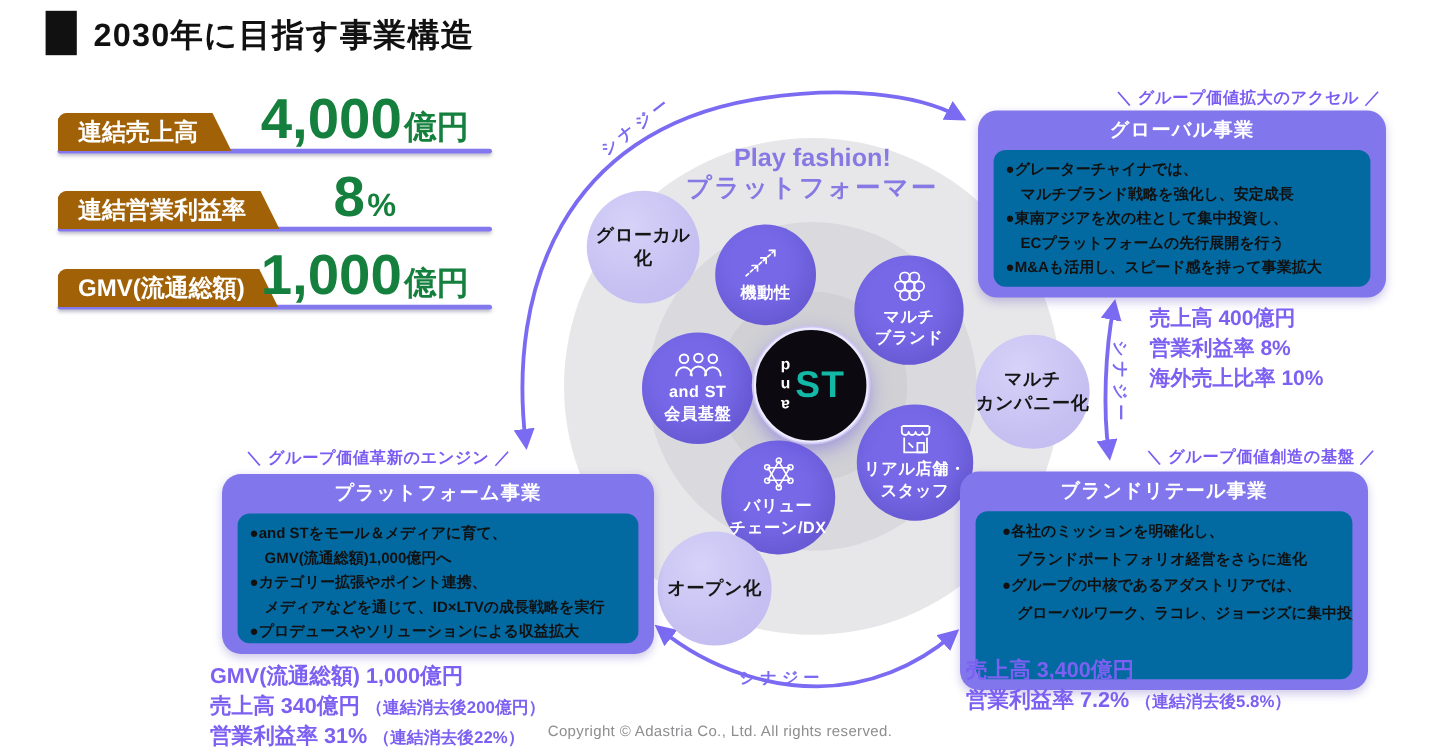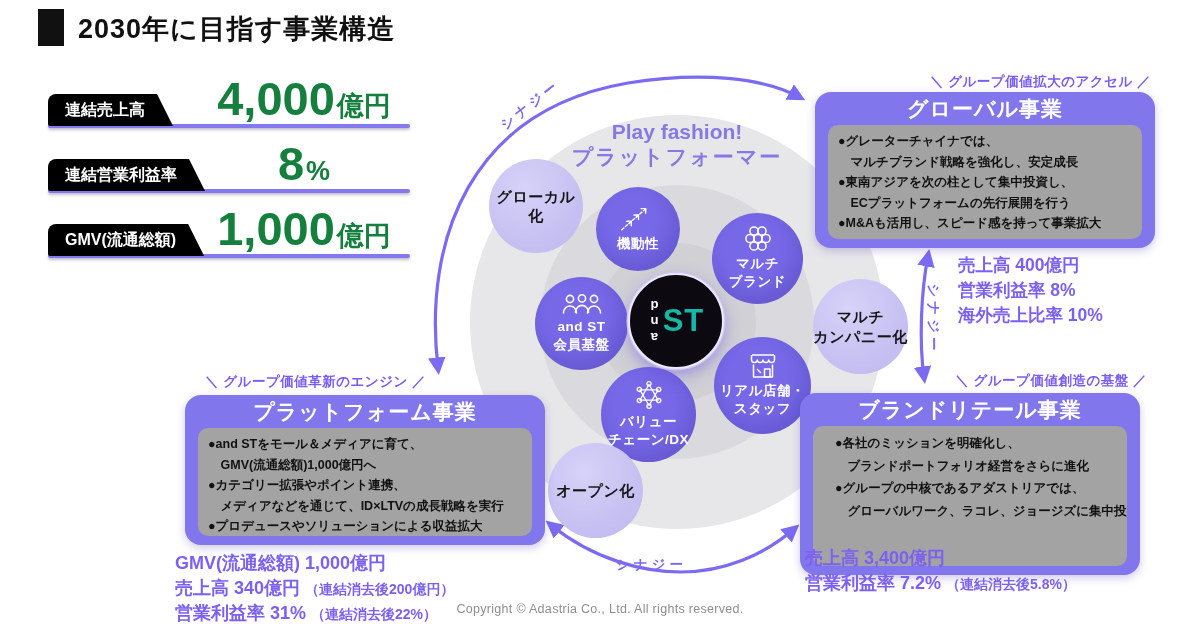--- a/index.html
+++ b/index.html
@@ -9,22 +9,22 @@
   }
   
   .title-square { position:absolute; left:38px; top:9px; width:26px; height:37px; background:#111; }
   .page-title { position:absolute; left:78px; top:11px; margin:0; font-size:27px; font-weight:800; color:#111; letter-spacing:1px; }
 
   
   .metric-row { position:absolute; left:48px; width:362px; height:36px; }
   .metric-row.m1 { top:92px; } .metric-row.m2 { top:157px; } .metric-row.m3 { top:222px; }
   .metric-line { position:absolute; left:0; bottom:0; width:100%; height:4px; background:#8478EE; border-radius:2px; box-shadow:0 2px 3px rgba(70,70,110,.35); }
   .metric-ribbon {
-    position:absolute; left:0; bottom:2px; height:32px; background:#000000; color:#fff;
-    font-weight:800; font-size:16px; display:flex; align-items:center;
+    position:absolute; left:0; bottom:2px; height:32px; background:#a16207; color:#fff;
+    font-weight:800; font-size:20px; display:flex; align-items:center;
     padding:0 28px 0 17px; border-radius:8px 0 0 2px;
     clip-path:polygon(0 0, calc(100% - 16px) 0, 100% 100%, 0 100%);
   }
   .metric-number { position:absolute; left:150px; right:0; bottom:6px; display:flex; justify-content:center; align-items:baseline; color:#15803d; }
   .metric-number .value { font-size:47px; font-weight:800; line-height:1; }
   .metric-number .unit  { font-size:27px; font-weight:800; line-height:1; margin-left:2px; }
 
   
   .ring { position:absolute; border-radius:50%; z-index:0; }
   .ring-outer { left:470px; top:115px; width:414px; height:414px; background:#E7E7E9; }
@@ -65,22 +65,22 @@
   .syn { position:absolute; color:#7B6BF2; font-weight:800; font-size:13.5px; letter-spacing:4px; z-index:2; }
   .syn-top    { left:495px; top:96px; transform:rotate(-38deg); }
   .syn-right  { left:893px; top:310px; width:80px; text-align:center; transform:rotate(90deg); }
   .syn-bottom { left:616px; top:556px; }
 
   
   .biz-box { position:absolute; background:#8276EC; border-radius:16px; box-shadow:0 3px 8px rgba(80,60,180,.28); z-index:4; }
   .box-global   { left:815px; top:92px;  width:340px; height:156px; }
   .box-platform { left:185px; top:395px; width:360px; height:150px; }
   .box-brand    { left:800px; top:393px; width:340px; height:182px; }
-  .box-title { color:#fff; font-weight:800; font-size:21px; text-align:center; height:33px; line-height:33px; letter-spacing:1px; }
-  .box-panel { position:absolute; left:13px; right:13px; bottom:9px; top:33px; background:#a3a3a3; border-radius:10px; padding:6px 10px; color:#111; overflow:hidden; }
+  .box-title { color:#fff; font-weight:800; font-size:16px; text-align:center; height:33px; line-height:33px; letter-spacing:1px; }
+  .box-panel { position:absolute; left:13px; right:13px; bottom:9px; top:33px; background:#0369a1; border-radius:10px; padding:6px 10px; color:#111; overflow:hidden; }
   .box-panel .bl { font-weight:700; font-size:12.5px; white-space:pre; }
   .box-global .bl   { line-height:20.5px; }
   .box-platform .bl { line-height:20.5px; }
   .box-brand .bl    { line-height:21.5px; padding-top:1px;margin-left:12px; }
   .box-tag { position:absolute; color:#7A5CF3; font-weight:800; font-size:13.5px; z-index:4; letter-spacing:.5px; }
   .tag-global   { left:815px; top:73px;  width:336px; text-align:right; }
   .tag-platform { left:205px; top:373px; }
   .tag-brand    { left:815px; top:372px; width:332px; text-align:right; }
 
   

